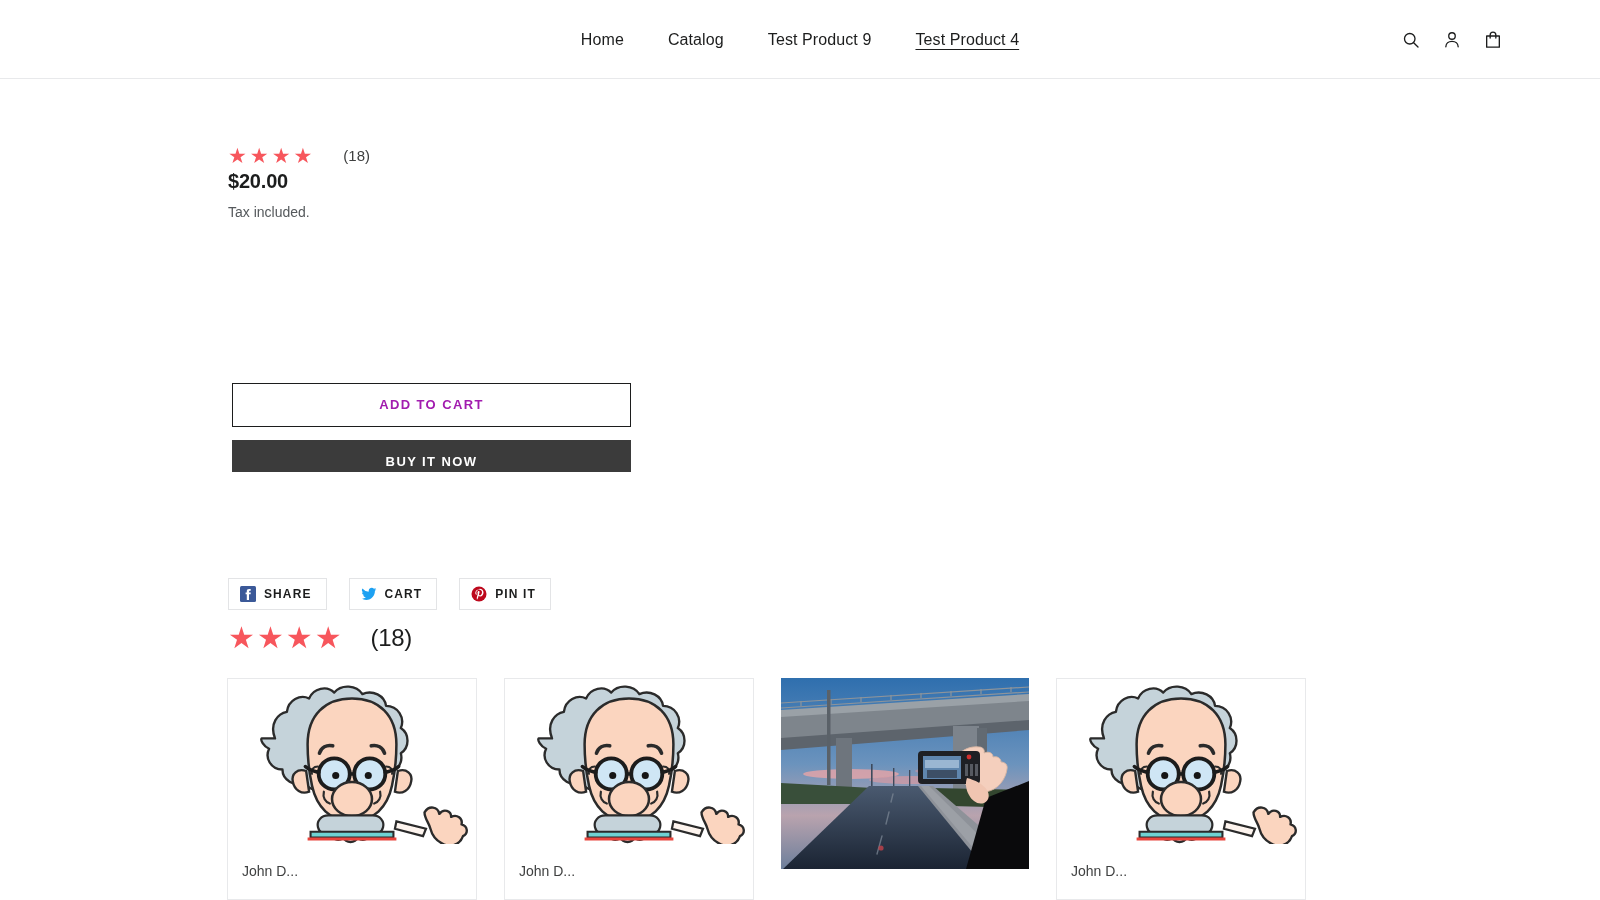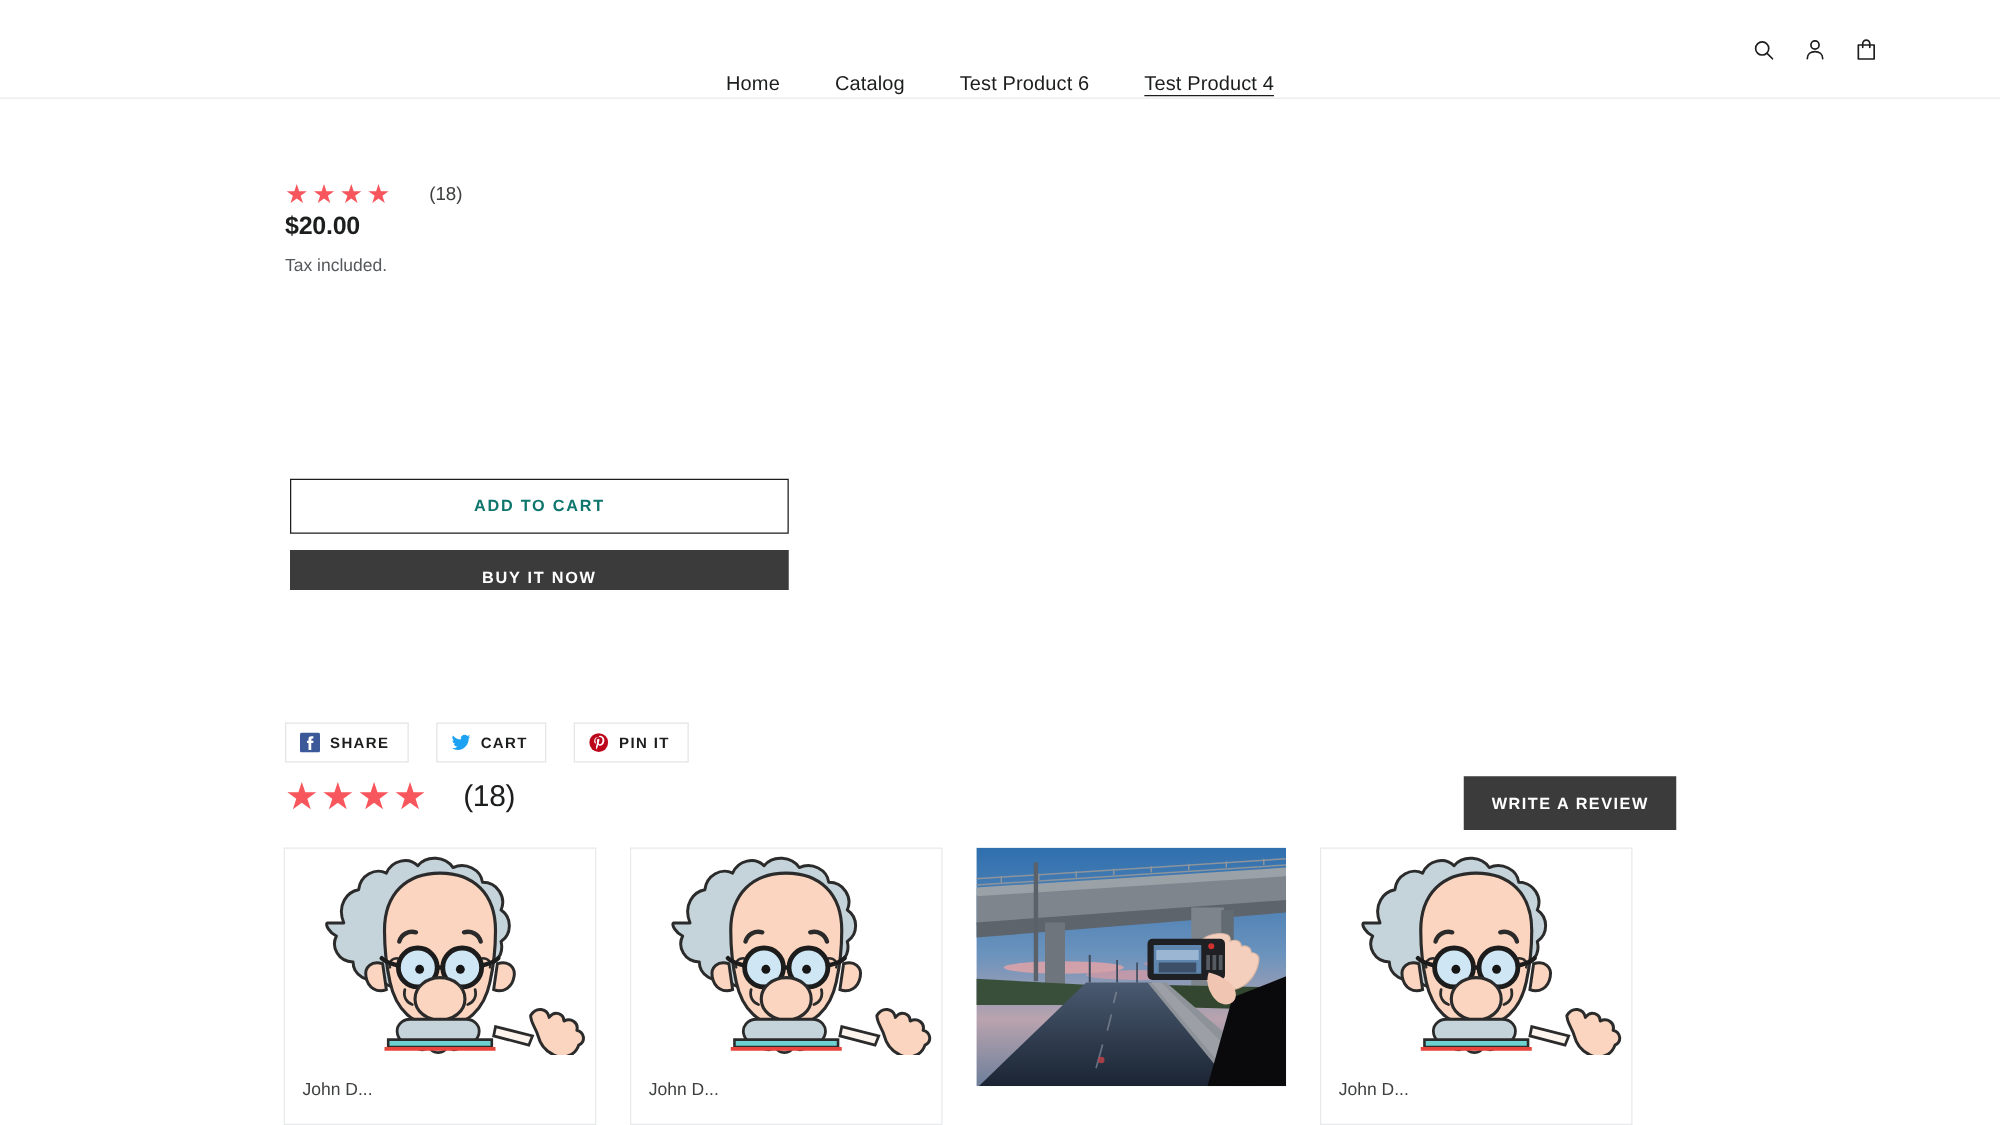--- a/index.html
+++ b/index.html
@@ -18,21 +18,21 @@
     height: 79px;
     width: 1600px;
     border-bottom: 1px solid #e8e9eb;
     background: #fff;
   }
   .nav-links {
     position: absolute;
     left: 0; right: 0; top: 0;
     height: 79px;
     display: flex;
-    align-items: flex-end;
+    align-items: center;
     justify-content: center;
     gap: 18px;
   }
   .nav-link {
     font-size: 16px;
     color: #1c1d1d;
     text-decoration: none;
     padding: 0 13px;
     line-height: 22px;
     letter-spacing: 0.1px;
@@ -111,21 +111,21 @@
     left: 232px;
     top: 383px;
     width: 399px;
   }
   .btn-add {
     display: block;
     width: 399px;
     height: 44px;
     background: #fff;
     border: 1px solid #1c1d1d;
-    color: #0f766e;
+    color: #a21caf;
     font-family: "Liberation Sans", sans-serif;
     font-size: 13px;
     font-weight: bold;
     letter-spacing: 1.4px;
     cursor: pointer;
     text-align: center;
     line-height: 42px;
   }
   .btn-buy {
     display: block;
@@ -255,21 +255,21 @@
   }
 </style>
 </head>
 <body>
 
 <div class="site-header">
 
   <nav class="nav-links">
     <a class="nav-link" href="#">Home</a>
     <a class="nav-link" href="#">Catalog</a>
-    <a class="nav-link" href="#">Test Product 6</a>
+    <a class="nav-link" href="#">Test Product 9</a>
     <a class="nav-link active" href="#">Test Product 4</a>
   </nav>
 
   <div class="header-icons">
     <button class="icon-btn" aria-label="Search">
       <svg viewBox="0 0 24 24" width="20" height="20" fill="none" stroke="currentColor" stroke-width="1.6">
         <circle cx="10.5" cy="10.5" r="6.3"></circle>
         <line x1="15.2" y1="15.2" x2="20.4" y2="20.4" stroke-linecap="round"></line>
       </svg>
     </button>
@@ -334,21 +334,20 @@
     </span>
     <span class="share-label">PIN IT</span>
   </button>
 </div>
 
 <div class="reviews-head">
   <div class="rev-stars-wrap">
     <span class="rev-stars">★★★★</span>
     <span class="rev-count">(18)</span>
   </div>
-  <button class="btn-write">WRITE A REVIEW</button>
 </div>
 
 <div class="review-grid">
 
   <div class="review-card">
     <div class="card-img">
       <svg viewBox="0 0 250 165" preserveAspectRatio="xMidYMid slice">
         <rect width="250" height="165" fill="#fff"></rect>
         <g transform="translate(125,92) scale(1.48)">
           <path d="M-52-22c-4-10 2-17 8-18 1-8 9-12 15-9 3-7 12-9 17-4 5-6 15-5 19 1 7-3 15 1 16 8 8 0 13 8 10 15 6 4 6 13 0 17 2 8-5 15-12 13-2 8-11 11-17 7-4 6-13 7-18 2-5 5-14 4-18-2-7 3-15-2-15-9-8 0-12-8-9-14-4-2-6-6-5-7z" fill="#c5d3da" stroke="#2b2b2b" stroke-width="1.6" stroke-linejoin="round"></path>

